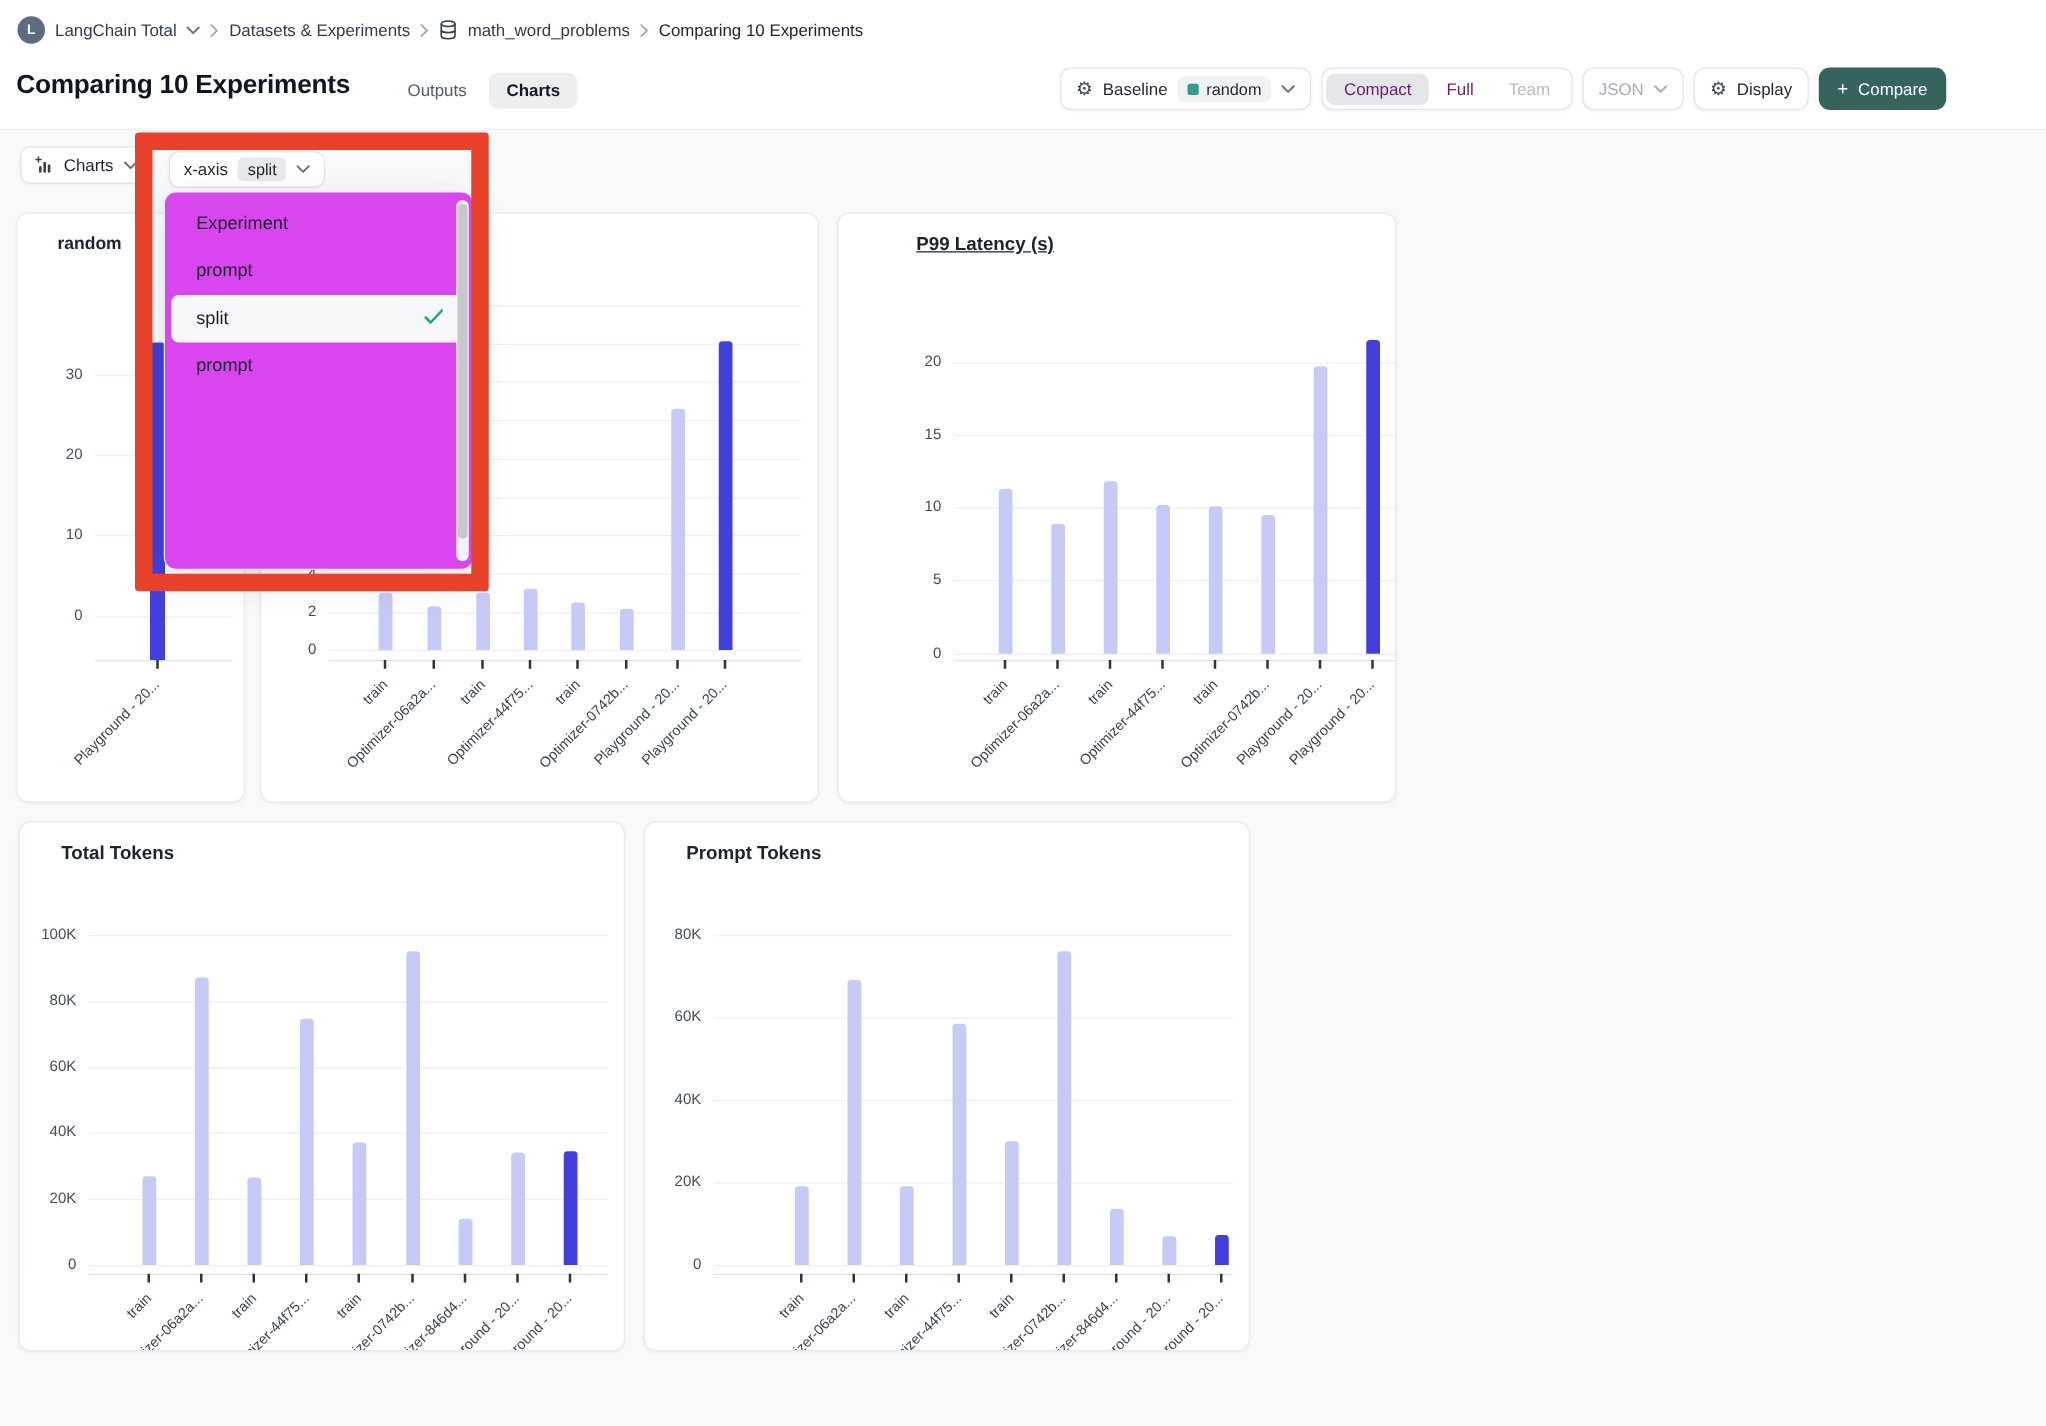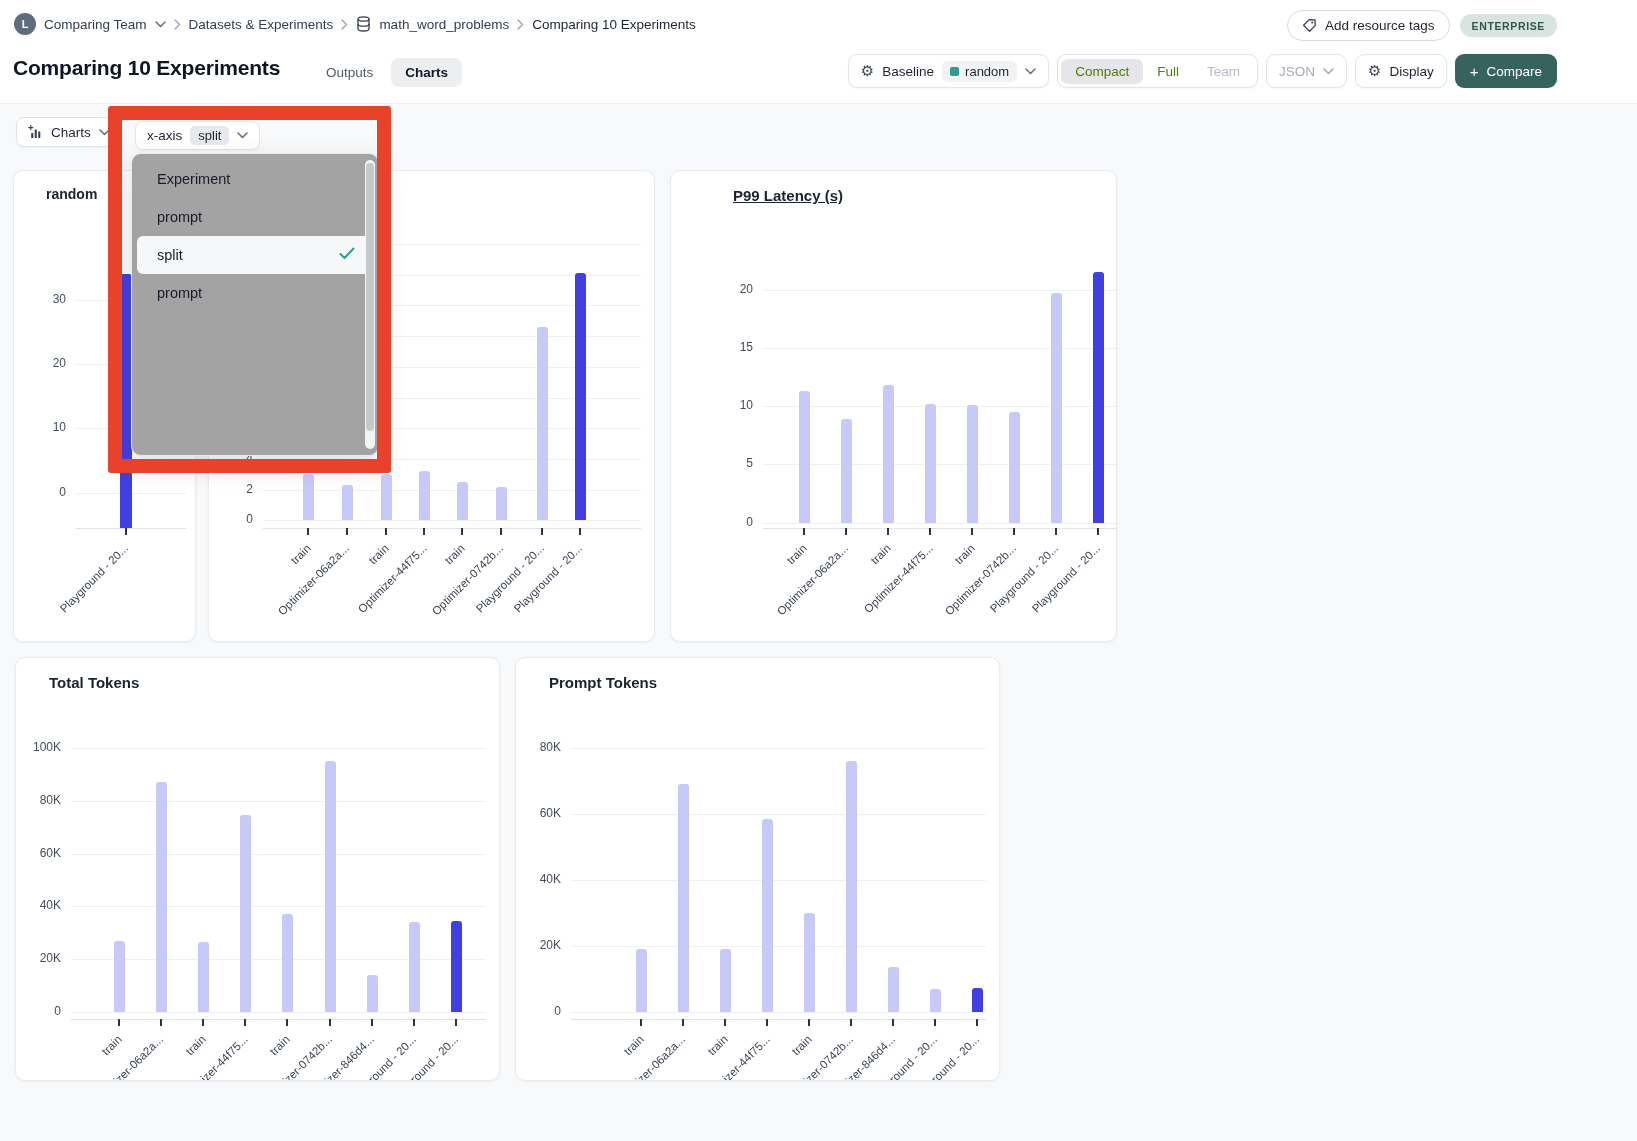--- a/index.html
+++ b/index.html
@@ -26,21 +26,21 @@
   .tabs { position:absolute; left:312px; top:56px; display:flex; align-items:center; gap:4px; height:33px; }
   .tab { padding:7px 14px; font-size:13.5px; color:#525b66; border-radius:8px; cursor:pointer; }
   .tab.active { background:#eceef0; color:#111827; font-weight:600; }
 
   .toolbar { position:absolute; right:80px; top:54px; display:flex; align-items:center; gap:8px; height:34px; }
   .tb-box { display:flex; align-items:center; gap:8px; height:34px; padding:0 12px; background:#fff; border:1px solid #e2e5e9; border-radius:9px; font-size:13.5px; color:#1f2430; cursor:pointer; box-shadow:0 1px 2px rgba(16,24,40,.04); }
   .gear { font-family:"DejaVu Sans", sans-serif; font-size:15px; color:#3f4754; line-height:1; }
   .chip { display:flex; align-items:center; gap:6px; background:#f1f2f4; border-radius:6px; padding:3px 8px; font-size:13px; }
   .chip-square { width:9px; height:9px; border-radius:2px; background:#2f9c8e; }
   .segmented { display:flex; align-items:center; height:34px; background:#fff; border:1px solid #e2e5e9; border-radius:9px; padding:0 3px; box-shadow:0 1px 2px rgba(16,24,40,.04); }
-  .seg { padding:5px 14px; font-size:13.5px; border-radius:7px; cursor:pointer; color:#4d7c0f; }
+  .seg { padding:5px 14px; font-size:13.5px; border-radius:7px; cursor:pointer; color:#701a75; }
   .seg.active { background:#e4e6ea; font-weight:500; }
   .seg.muted { color:#b6bcc6; }
   .tb-muted { color:#a6adb8; }
   .btn-primary { display:flex; align-items:center; gap:8px; height:34px; padding:0 15px; background:#37635e; border:none; border-radius:9px; color:#fff; font-size:13.5px; cursor:pointer; }
   .btn-primary .plus { font-size:15px; }
 
   
   .charts-btn { position:absolute; left:16px; top:117px; display:flex; align-items:center; gap:8px; height:30px; padding:0 11px; background:#fff; border:1px solid #dfe3e7; border-radius:8px; font-size:13.5px; color:#1f2430; cursor:pointer; box-shadow:0 1px 2px rgba(16,24,40,.04); z-index:3; }
 
   .card { position:absolute; background:#fff; border:1px solid #e9ebee; border-radius:10px; box-shadow:0 1px 3px rgba(16,24,40,.05); overflow:hidden; z-index:1; }
@@ -60,40 +60,40 @@
   .domline  { position:absolute; height:1px; background:#dfe2e6; }
   .ytick    { position:absolute; font-size:12px; color:#444c59; text-align:right; }
   .bar      { position:absolute; border-radius:3px 3px 0 0; }
   .xtickmark{ position:absolute; width:1.5px; height:7px; background:#2b3442; }
   .xlabel   { position:absolute; font-size:11.5px; color:#3b4350; white-space:nowrap; transform:rotate(-45deg); transform-origin:100% 0; }
 
   
   .xaxis-btn { position:absolute; left:135px; top:121px; display:flex; align-items:center; gap:8px; height:29px; padding:0 11px; background:#fff; border:1px solid #e2e5e9; border-radius:8px; font-size:13.5px; color:#1f2430; cursor:pointer; z-index:30; box-shadow:0 1px 2px rgba(16,24,40,.04); }
   .xaxis-chip { background:#e7e9ec; border-radius:5px; padding:2px 8px; font-size:13px; }
 
-  .dropdown { position:absolute; left:131px; top:153px; width:248px; height:303px; background:#a3a3a3; border:1px solid #e7e9ed; border-radius:10px; box-shadow:0 10px 28px rgba(16,24,40,.14); z-index:40; padding-top:6px; }
+  .dropdown { position:absolute; left:131px; top:153px; width:248px; height:303px; background:#d946ef; border:1px solid #e7e9ed; border-radius:10px; box-shadow:0 10px 28px rgba(16,24,40,.14); z-index:40; padding-top:6px; }
   .dd-item { position:relative; height:38px; margin:0 5px; display:flex; align-items:center; padding:0 20px; font-size:14.5px; font-weight:500; color:#171d29; border-radius:6px; cursor:pointer; }
   .dd-item.sel { background:#f6f7f8; }
   .dd-item .check { position:absolute; right:18px; top:11px; }
   .dd-track { position:absolute; right:3px; top:6px; bottom:6px; width:10px; border-radius:5px; background:#f2f3f4; }
   .dd-thumb { position:absolute; right:4px; top:9px; width:8px; height:268px; border-radius:4px; background:#c6c8cb; cursor:pointer; }
 
   
   .annotation-box { position:absolute; left:108px; top:106px; width:283px; height:367px; border:14px solid #e8432a; border-radius:3px; z-index:50; pointer-events:none; }
 </style>
 </head>
 <body>
 
 <div id="app">
 
   <div class="header">
 
     <div class="breadcrumb">
       <span class="avatar">L</span>
-      <span class="bc-link">Comparing Team</span>
+      <span class="bc-link">LangChain Total</span>
       <span class="sep">
         <svg width="11" height="7" viewBox="0 0 11 7">
             <polyline points="1,1 5.5,5.5 10,1" fill="none" stroke="#6b7280" stroke-width="1.6" stroke-linecap="round" stroke-linejoin="round"></polyline>
           </svg>
       </span>
       <span class="sep">
         <svg width="7" height="11" viewBox="0 0 7 11">
             <polyline points="1,1 5.5,5.5 1,10" fill="none" stroke="#9aa2ad" stroke-width="1.4" stroke-linecap="round" stroke-linejoin="round"></polyline>
           </svg>
       </span>
@@ -112,32 +112,20 @@
       </span>
       <span class="bc-link">math_word_problems</span>
       <span class="sep">
         <svg width="7" height="11" viewBox="0 0 7 11">
             <polyline points="1,1 5.5,5.5 1,10" fill="none" stroke="#9aa2ad" stroke-width="1.4" stroke-linecap="round" stroke-linejoin="round"></polyline>
           </svg>
       </span>
       <span class="bc-current">Comparing 10 Experiments</span>
     </div>
 
-    <div class="top-actions">
-      <button class="pill-btn">
-        <span class="sep">
-          <svg width="15" height="15" viewBox="0 0 15 15">
-              <path d="M1.6 7.2 L7.2 1.6 L13 1.8 L13.2 7.6 L7.6 13.2 Z" fill="none" stroke="#374151" stroke-width="1.3" stroke-linejoin="round"></path>
-              <circle cx="10.2" cy="4.6" r="1" fill="#374151"></circle>
-            </svg>
-        </span>
-        <span>Add resource tags</span>
-      </button>
-      <span class="enterprise">ENTERPRISE</span>
-    </div>
 
     <h1 class="page-title">Comparing 10 Experiments</h1>
 
     <div class="tabs">
       <span class="tab">Outputs</span>
       <span class="tab active">Charts</span>
     </div>
 
     <div class="toolbar">
       <div class="tb-box">

